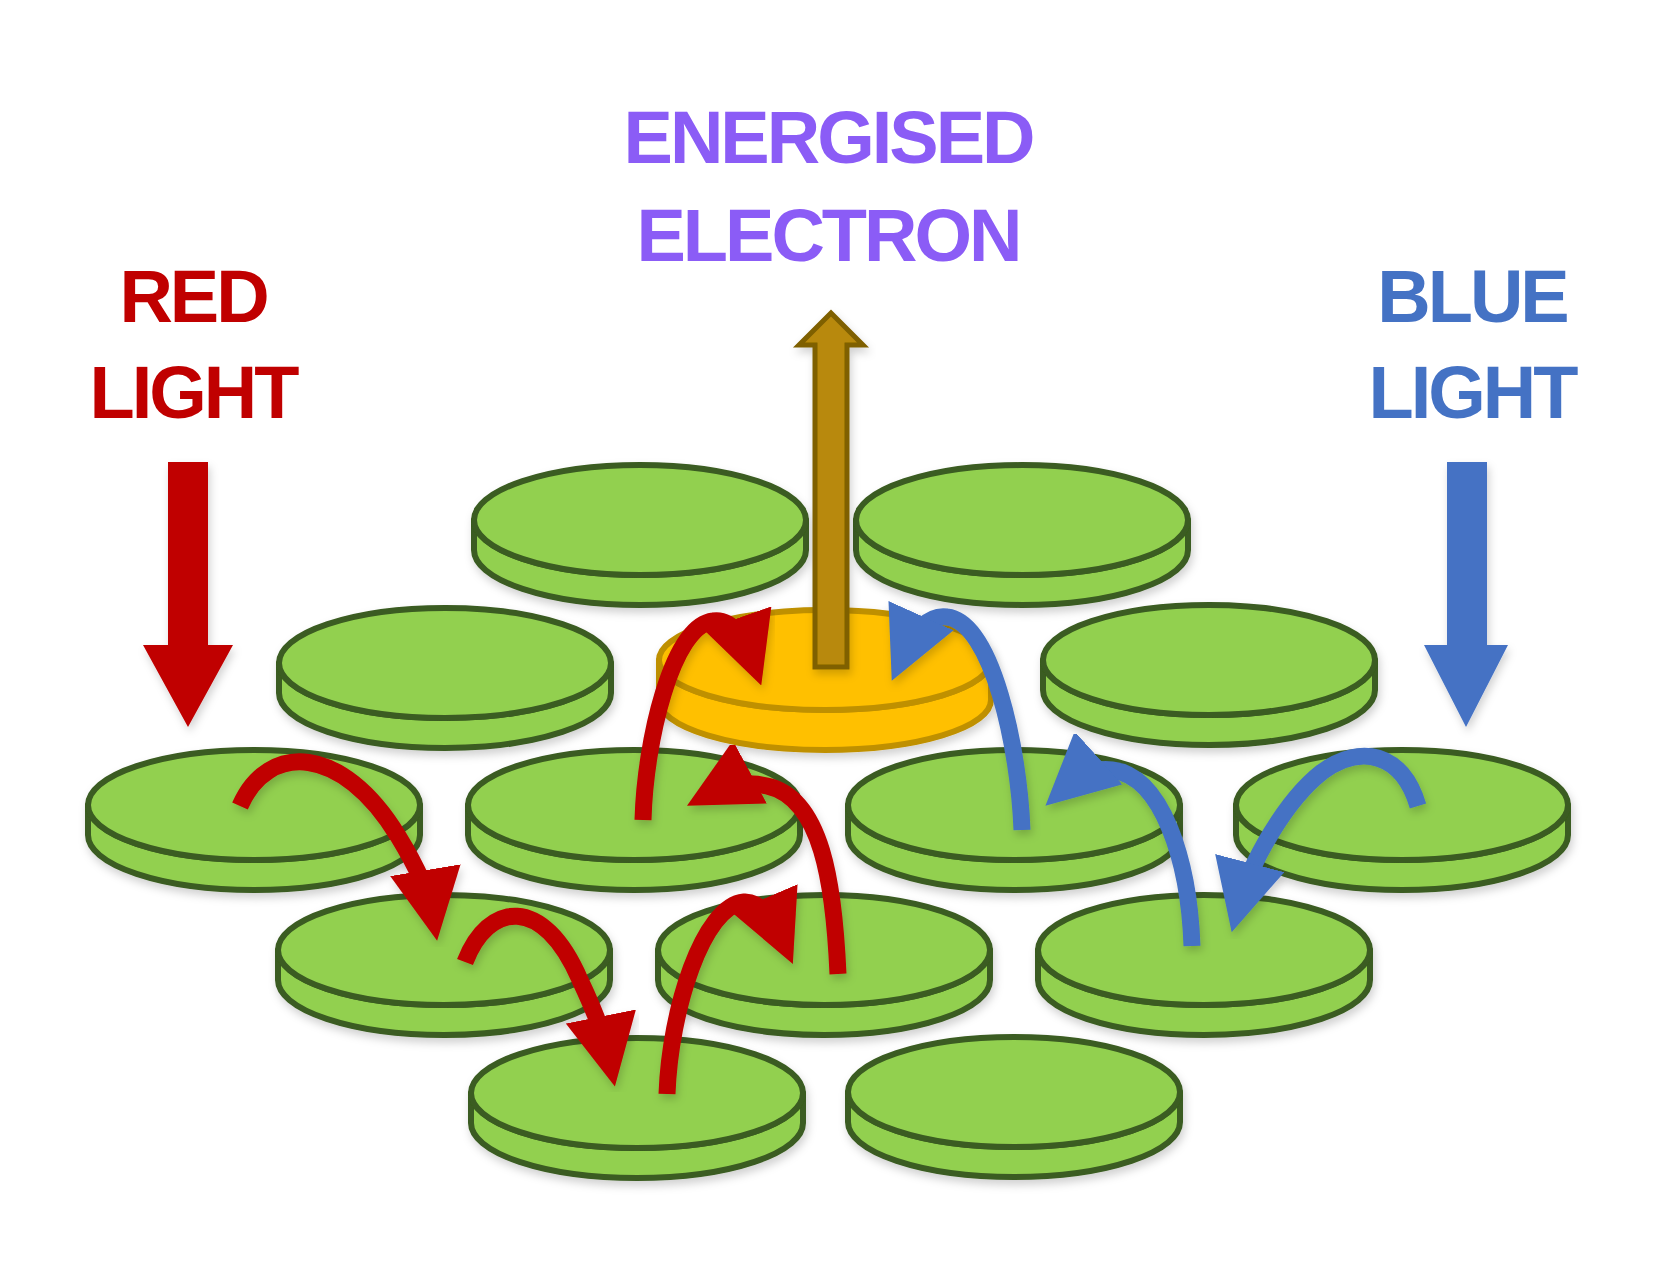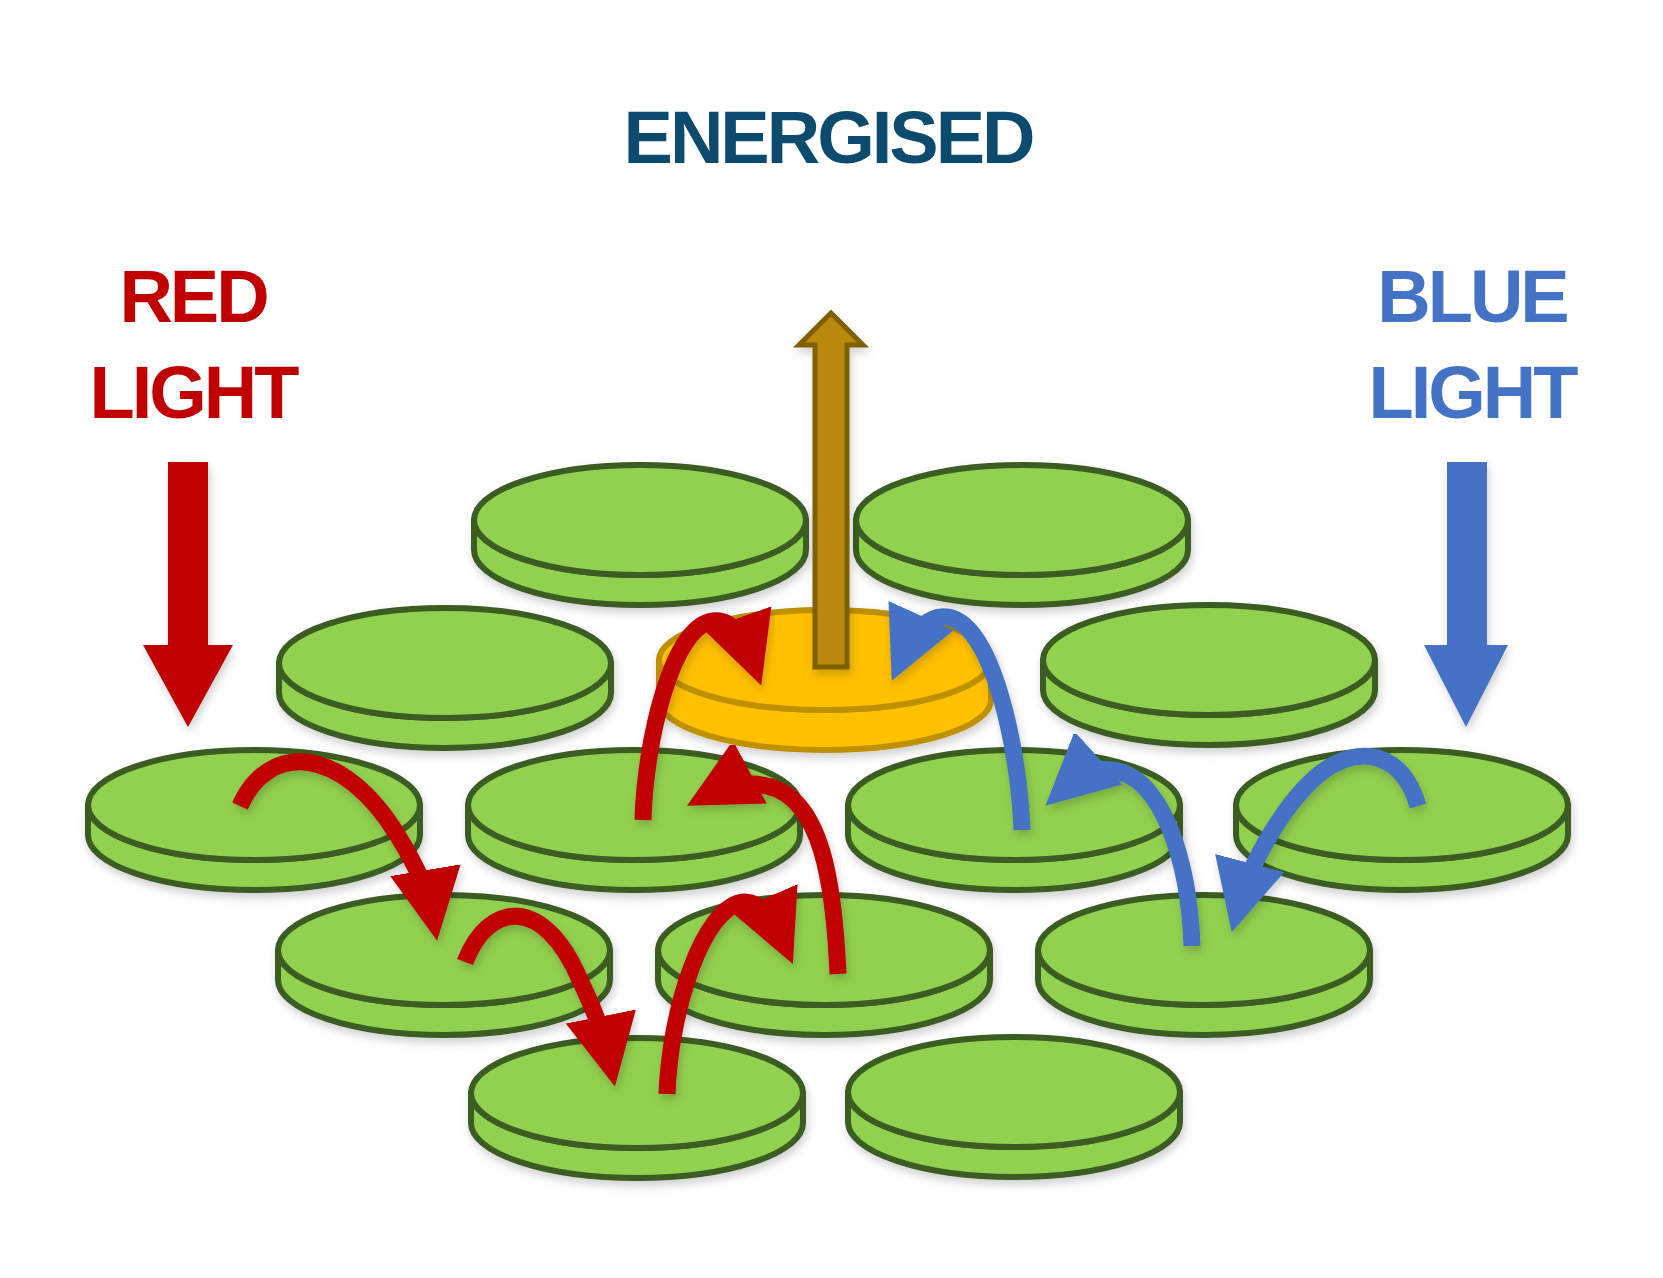--- a/index.html
+++ b/index.html
@@ -104,22 +104,23 @@
       <path d="M 667 1094 C 670 1010 703 906 744 902 C 760 901 774 920 783 941" fill="none" stroke="#C00000" stroke-width="17" stroke-linecap="butt" marker-end="url(#arrowhead-red)" filter="url(#soft-shadow)"></path>
       <path d="M 838 974 C 834 884 822 798 767 786 C 740 780 722 787 709 794" fill="none" stroke="#C00000" stroke-width="17" stroke-linecap="butt" marker-end="url(#arrowhead-red)" filter="url(#soft-shadow)"></path>
       <path d="M 643 820 C 645 742 672 626 713 621 C 733 618 746 642 753 662" fill="none" stroke="#C00000" stroke-width="17" stroke-linecap="butt" marker-end="url(#arrowhead-red)" filter="url(#soft-shadow)"></path>
       <path d="M 1418 806 C 1402 752 1360 744 1322 772 C 1286 800 1250 862 1238 908" fill="none" stroke="#4472C4" stroke-width="17" stroke-linecap="butt" marker-end="url(#arrowhead-blue)" filter="url(#soft-shadow)"></path>
       <path d="M 1192 946 C 1189 860 1162 776 1112 770 C 1090 767 1074 780 1064 789" fill="none" stroke="#4472C4" stroke-width="17" stroke-linecap="butt" marker-end="url(#arrowhead-blue)" filter="url(#soft-shadow)"></path>
       <path d="M 1022 830 C 1019 748 992 622 947 617 C 926 614 911 638 902 658" fill="none" stroke="#4472C4" stroke-width="17" stroke-linecap="butt" marker-end="url(#arrowhead-blue)" filter="url(#soft-shadow)"></path>
       <path d="M 168 462 L 208 462 L 208 645 L 233 645 L 188 727 L 143 645 L 168 645 Z" fill="#C00000" filter="url(#soft-shadow)"></path>
       <path d="M 1447 462 L 1487 462 L 1487 645 L 1508 645 L 1466 727 L 1424 645 L 1447 645 Z" fill="#4472C4" filter="url(#soft-shadow)"></path>
     </svg>
 
-  <div class="diagram-label label-title" style="color: #0c4a6e; text-align: center;">
+  <div class="diagram-label label-title" style="color: #8b5cf6; text-align: center;">
     <div>ENERGISED</div>
+    <div>ELECTRON</div>
   </div>
 
   <div class="diagram-label label-red" style="color: rgb(192, 0, 0);">
     <div>RED</div>
     <div>LIGHT</div>
   </div>
 
   <div class="diagram-label label-blue" style="color: rgb(68, 114, 196);">
     <div>BLUE</div>
     <div>LIGHT</div>

